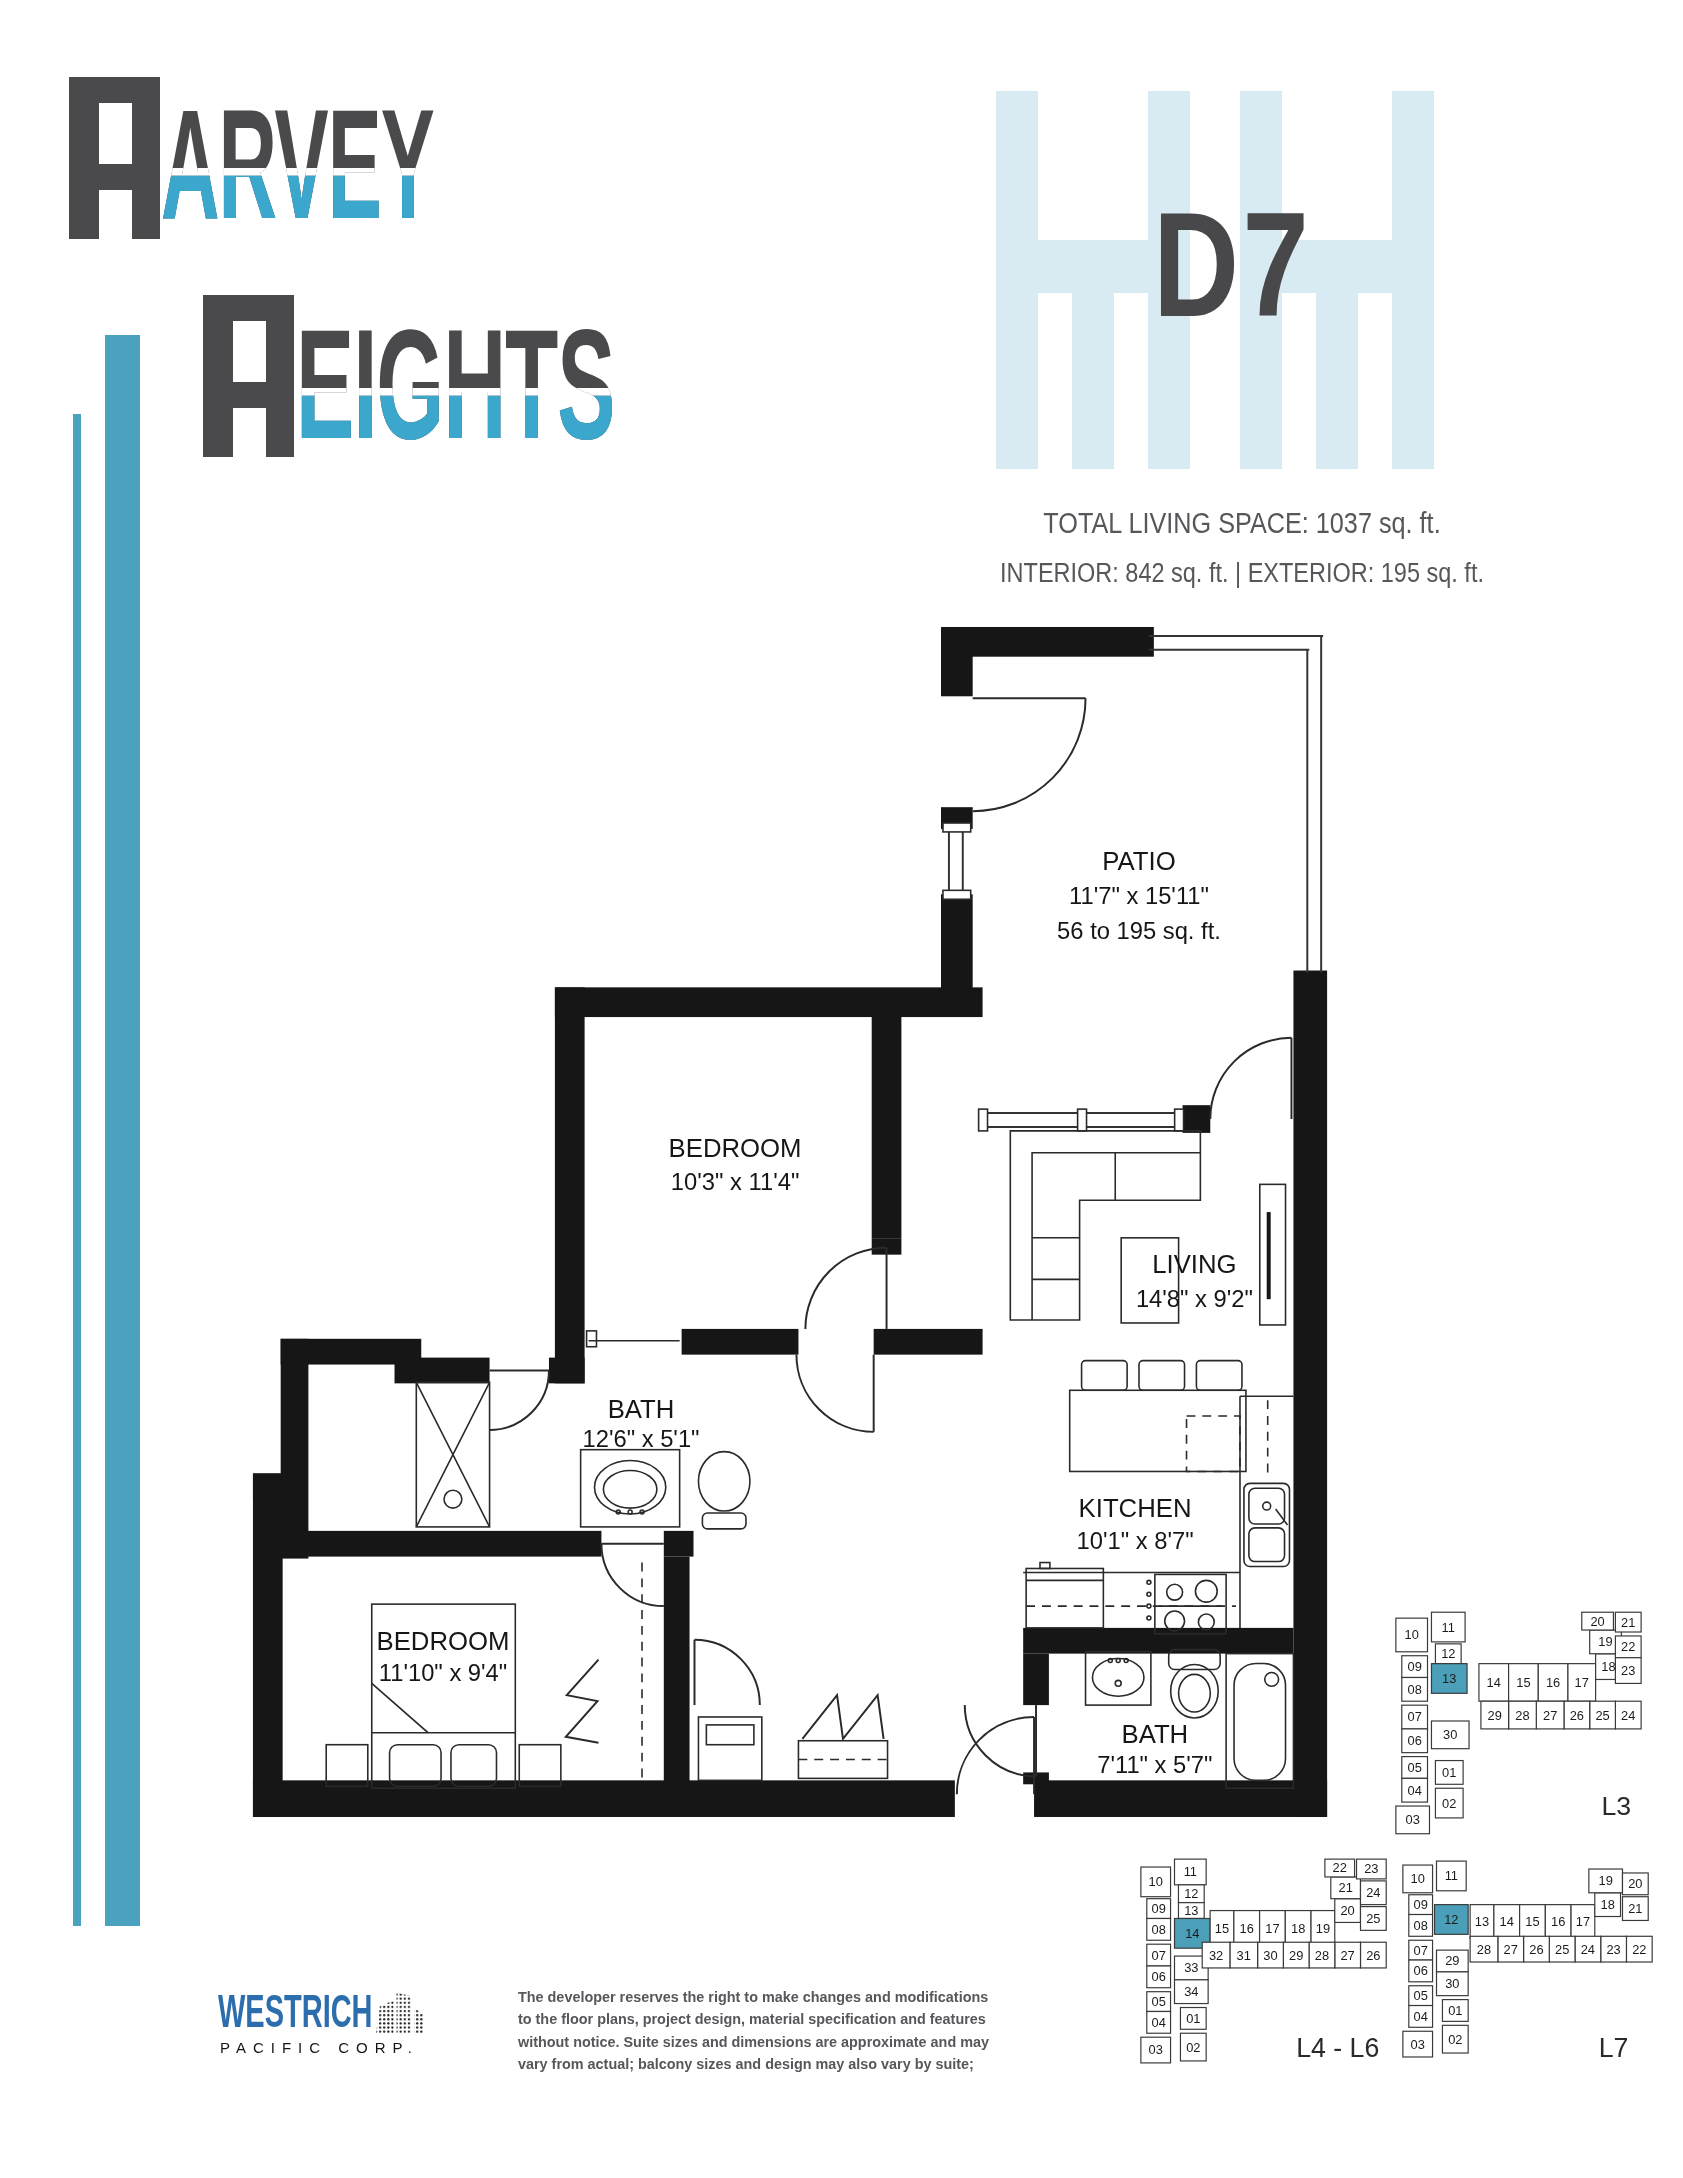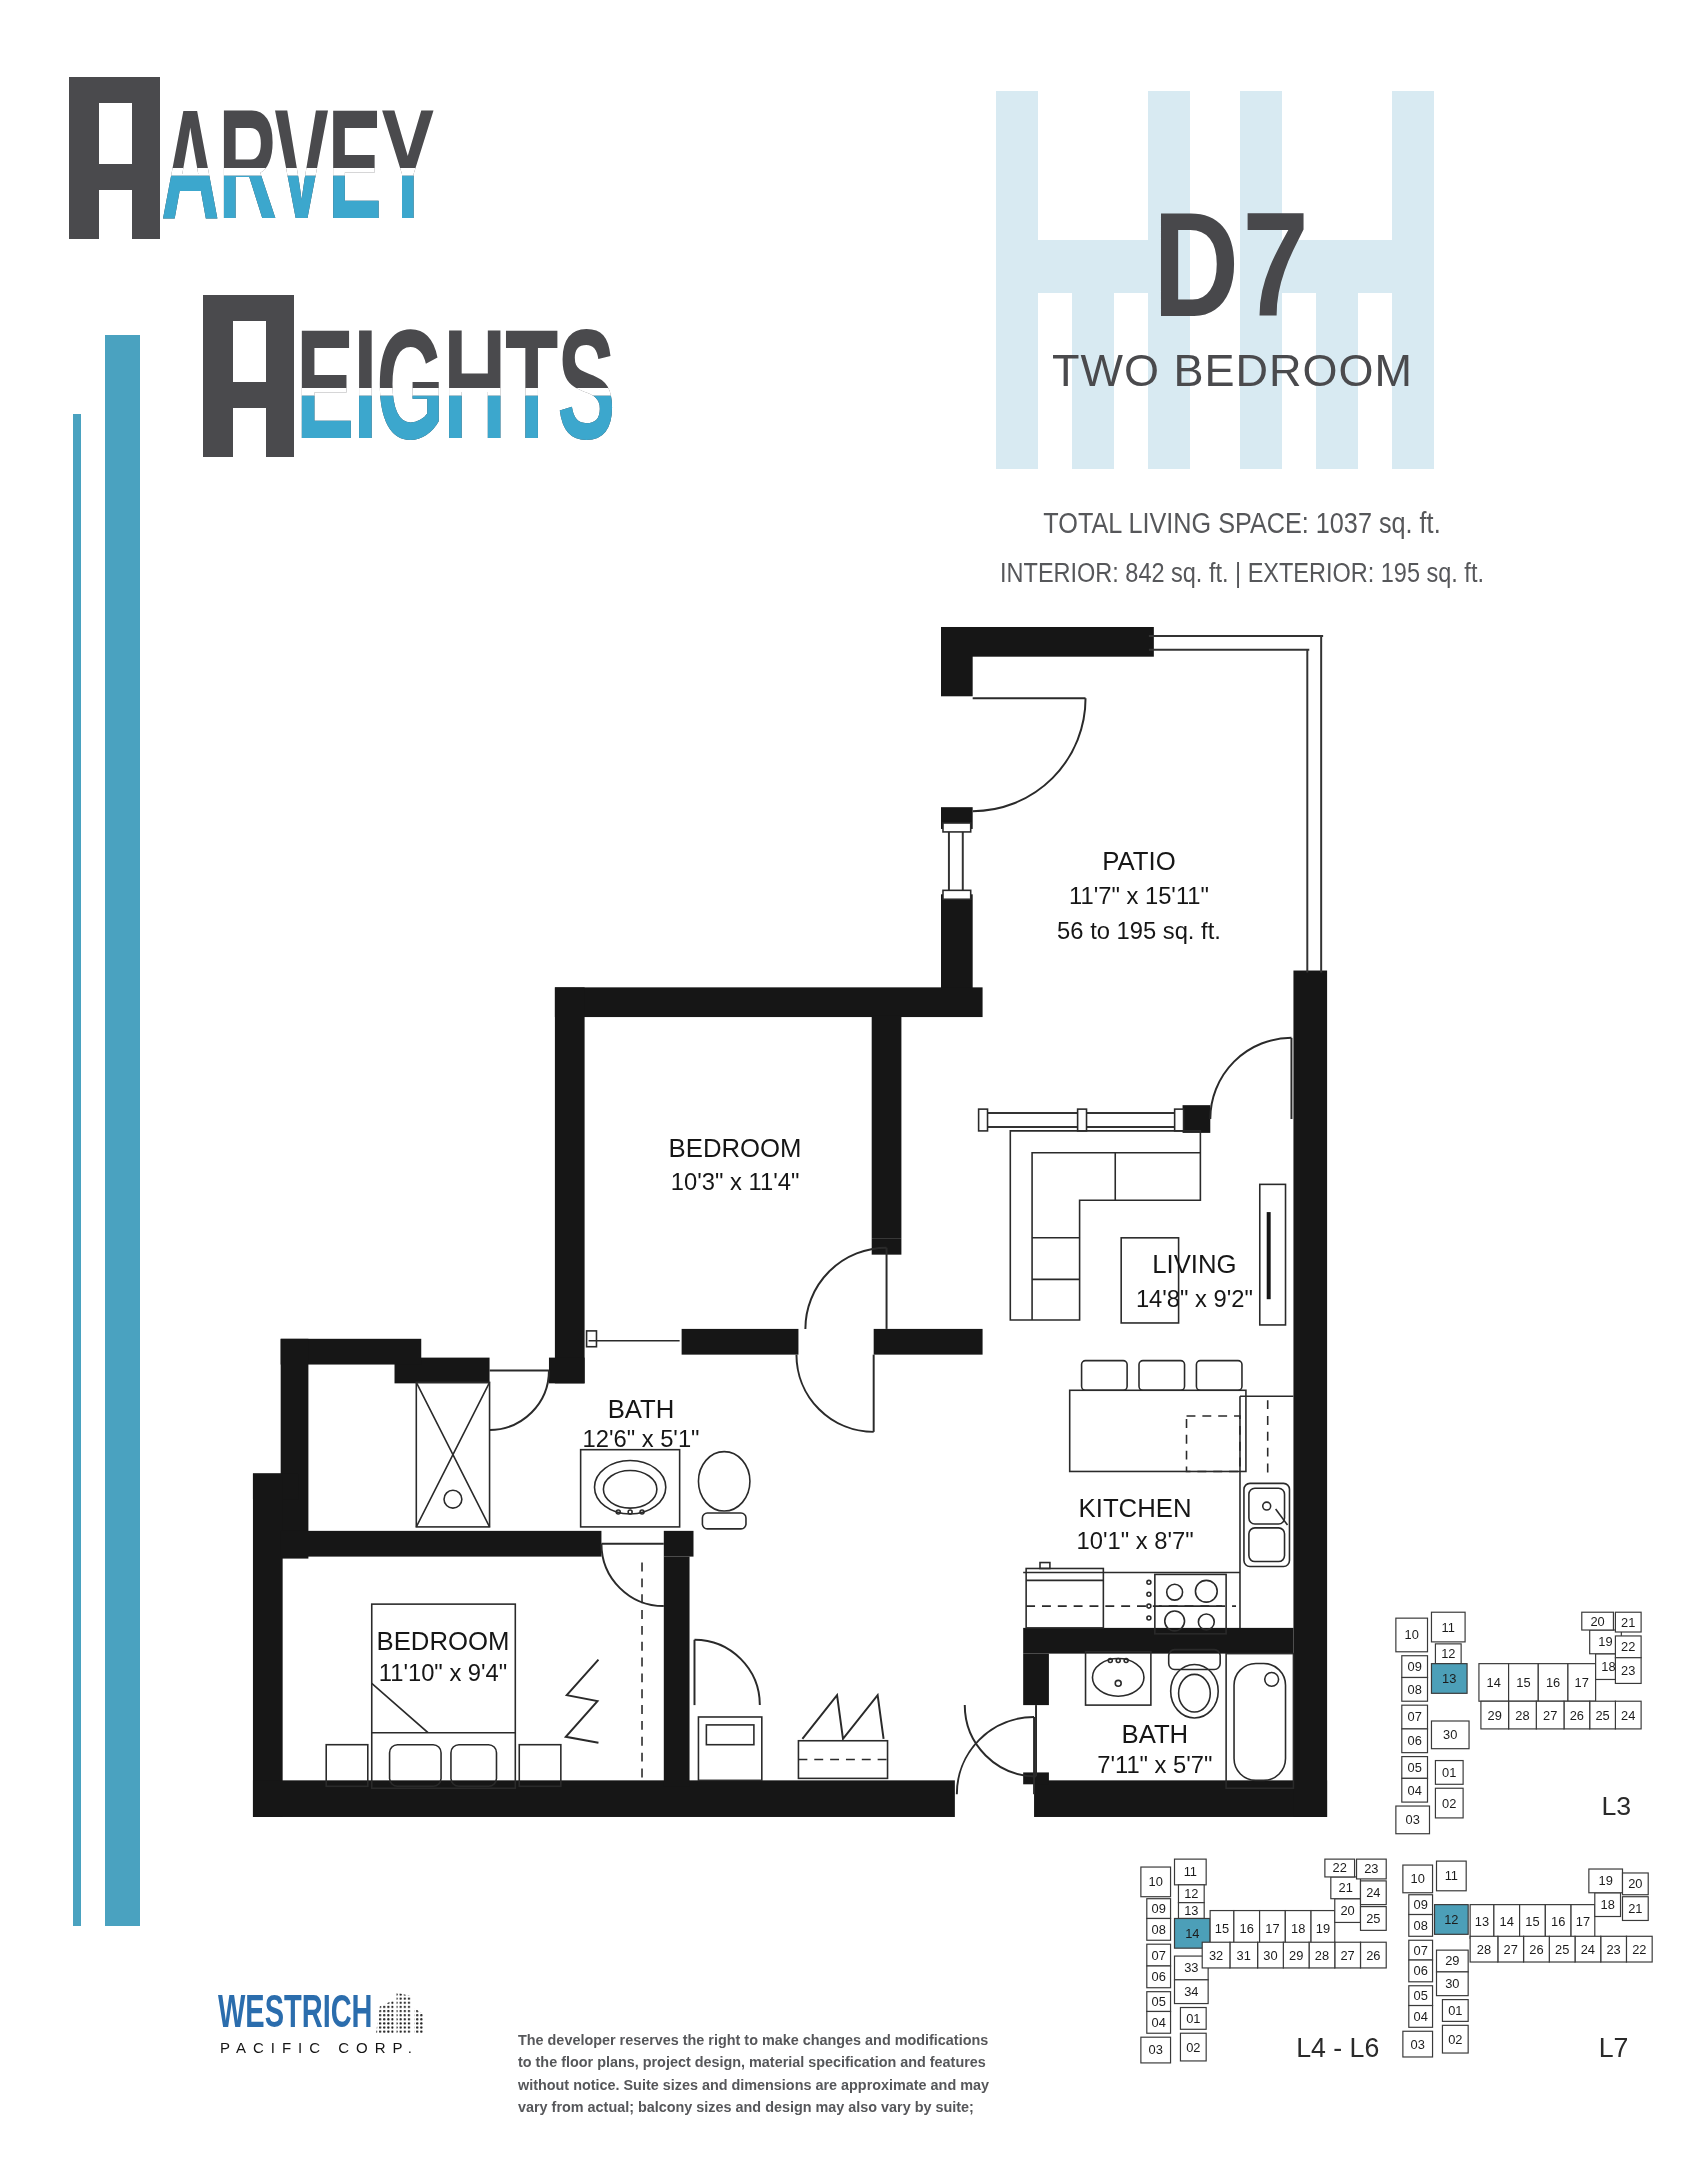--- a/index.html
+++ b/index.html
@@ -68,21 +68,21 @@
   .kp-label{font-size:27px;fill:#2a2a2a;}
 
   
   #westrich{position:absolute;left:218px;top:1988px;color:#2b6dad;font-weight:bold;
             font-size:46px;line-height:1;transform:scaleX(0.63);transform-origin:0 0;
             letter-spacing:0px;}
   #pacific{position:absolute;left:220px;top:2039px;color:#141414;font-weight:normal;
            font-size:15px;letter-spacing:7px;}
   #buildings{left:374px;top:1988px;}
   #disclaimer{position:absolute;left:518px;top:1986px;width:473px;font-size:14.4px;
-              font-weight:bold;color:#56575a;line-height:1.55;margin-top:43px;}
+              font-weight:bold;color:#56575a;line-height:1.55;}
 </style>
 </head>
 <body>
 
 <div id="page">
 
   <div class="stripe wide"></div>
   <div class="stripe thin"></div>
 
   <div id="h1" class="blockH">
@@ -115,21 +115,20 @@
       <i class="st"></i>
   </div>
   <div id="wm2" class="wmH">
     <i class="lv"></i>
       <i class="rv"></i>
       <i class="cx"></i>
       <i class="st"></i>
   </div>
 
   <div id="unit-code" class="unit-block">D7</div>
-  <div id="unit-type" class="unit-block">TWO BEDROOM</div>
   <div id="stat-total" class="stats">TOTAL LIVING SPACE: 1037 sq. ft.</div>
   <div id="stat-intext" class="stats">INTERIOR: 842 sq. ft.  |  EXTERIOR: 195 sq. ft.</div>
 
   <svg style="left:248px;top:609px;" width="1089" height="1223" viewBox="250 615 1100 1235">
 
     <g>
       <rect class="wall" x="950" y="633" width="215" height="30"></rect>
       <rect class="wall" x="950" y="633" width="32" height="70"></rect>
       <rect class="wall" x="950" y="815" width="32" height="22"></rect>
       <rect class="wall" x="950" y="903" width="32" height="100"></rect>

